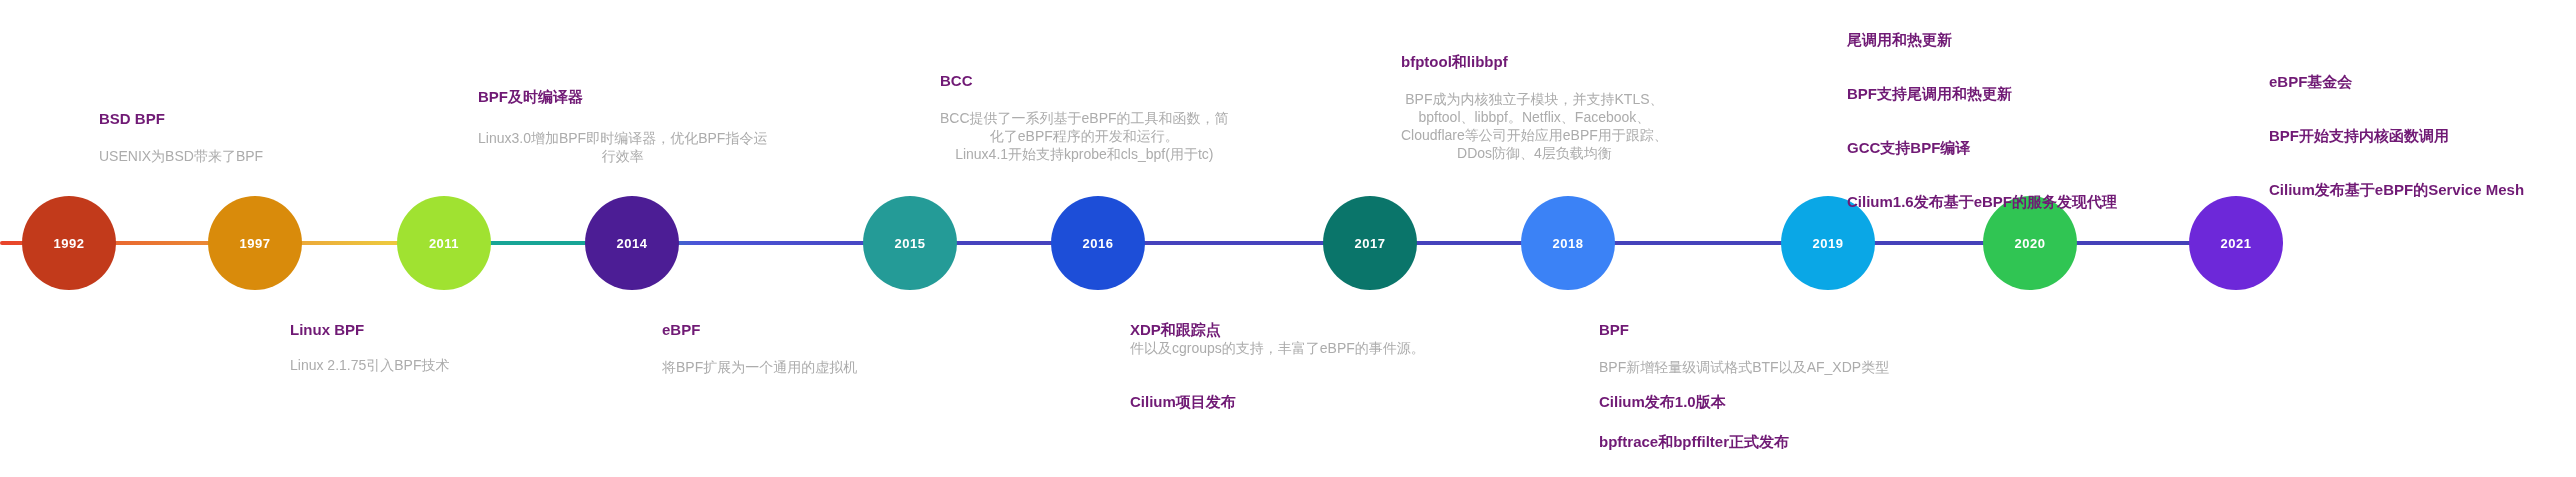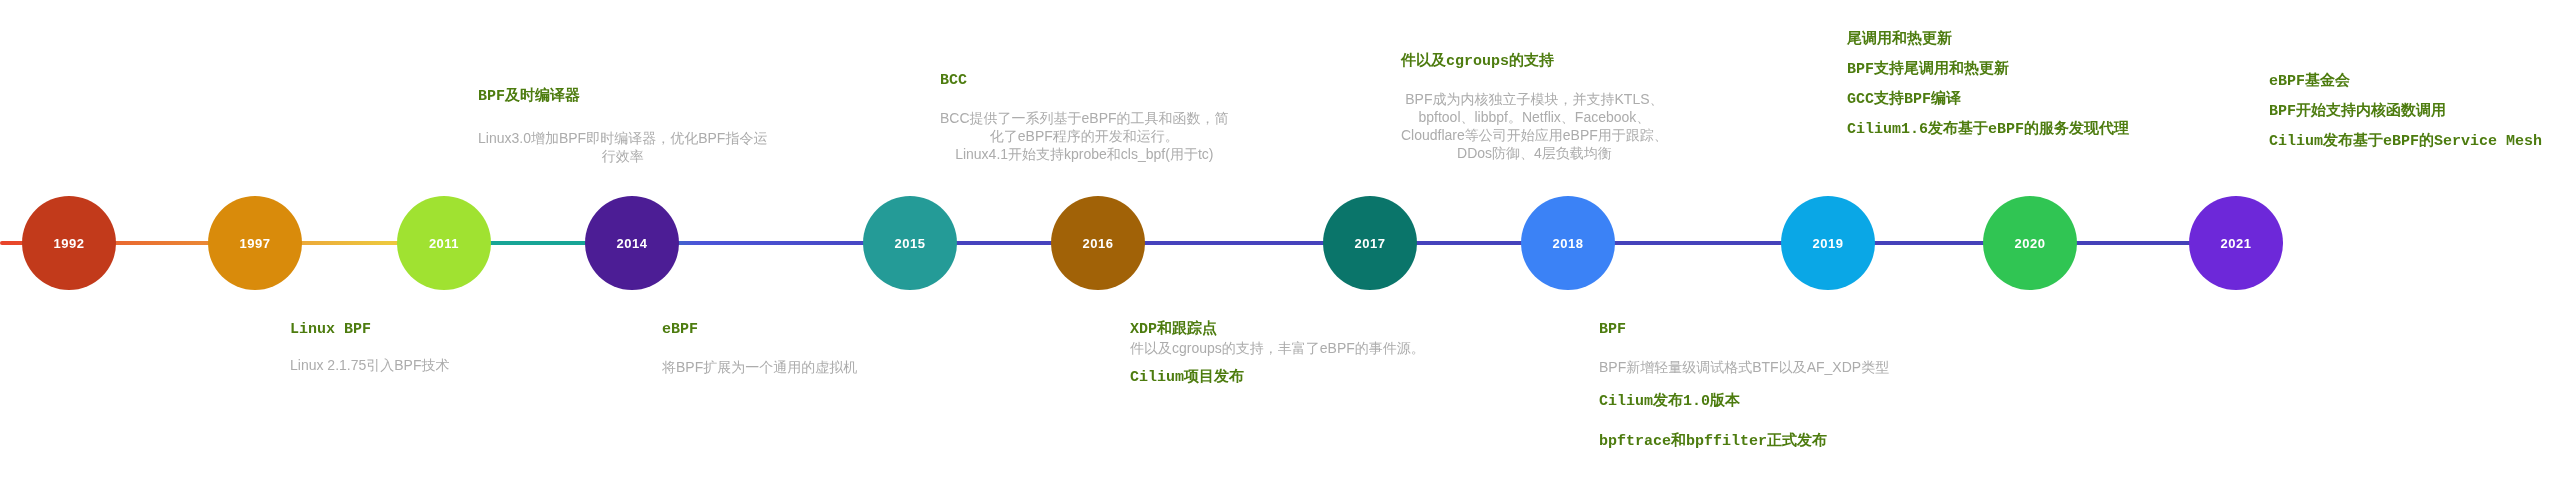--- a/index.html
+++ b/index.html
@@ -18,23 +18,23 @@
   .node{
     position:absolute;top:196px;width:94px;height:94px;border-radius:50%;
     display:flex;align-items:center;justify-content:center;
     color:#ffffff;font-weight:700;font-size:13px;letter-spacing:0.5px;
   }
   .n0{left:22px}.n1{left:208px}.n2{left:397px}.n3{left:585px}.n4{left:863px}
   .n5{left:1051px}.n6{left:1323px}.n7{left:1521px}.n8{left:1781px}
   .n9{left:1983px}.n10{left:2189px}
   .block{position:absolute;}
   .block div{white-space:nowrap;}
-  .t{font-size:15px;font-weight:700;color:#4d7c0f;line-height:18px;font-family:Liberation Mono, monospace;}
+  .t{font-size:15px;font-weight:700;color:#701a75;line-height:18px;}
   .d{font-size:14px;color:#acacac;line-height:18px;text-align:center;}
-  .mt17{margin-top:17px}.mt19{margin-top:19px}.mt20{margin-top:12px}
+  .mt17{margin-top:17px}.mt19{margin-top:19px}.mt20{margin-top:36px}
   .mt21{margin-top:21px}.mt22{margin-top:22px}.mt23{margin-top:23px}
   
   .b-bsd{left:99px;top:110px}
   .b-jit{left:478px;top:88px}
   .b-bcc{left:940px;top:72px}
   .b-bfp{left:1401px;top:53px}
   .b-tail{left:1847px;top:31px}
   .b-found{left:2269px;top:73px}
   .b-linux{left:290px;top:321px}
   .b-ebpf{left:662px;top:321px}
@@ -57,55 +57,59 @@
   </div>
   <div class="node n2" style="background-color: rgb(160, 226, 49);">
     <span>2011</span>
   </div>
   <div class="node n3" style="background-color: #4c1d95;">
     <span>2014</span>
   </div>
   <div class="node n4" style="background-color: rgb(36, 155, 151);">
     <span>2015</span>
   </div>
-  <div class="node n5" style="background-color: #a16207;">
+  <div class="node n5" style="background-color: #1d4ed8;">
     <span>2016</span>
   </div>
   <div class="node n6" style="background-color: rgb(10, 117, 106);">
     <span>2017</span>
   </div>
   <div class="node n7" style="background-color: #3b82f6;">
     <span>2018</span>
   </div>
   <div class="node n8" style="background-color: rgb(10, 167, 230);">
     <span>2019</span>
   </div>
   <div class="node n9" style="background-color: rgb(48, 197, 83);">
     <span>2020</span>
   </div>
   <div class="node n10" style="background-color: #6d28d9;">
     <span>2021</span>
   </div>
 
+  <div class="block b-bsd">
+    <div class="t">BSD BPF</div>
+    <div class="d mt19">USENIX为BSD带来了BPF</div>
+  </div>
 
   <div class="block b-jit">
     <div class="t">BPF及时编译器</div>
     <div class="d mt23">Linux3.0增加BPF即时编译器，优化BPF指令运</div>
     <div class="d">行效率</div>
   </div>
 
   <div class="block b-bcc">
     <div class="t">BCC</div>
     <div class="d mt19">BCC提供了一系列基于eBPF的工具和函数，简</div>
     <div class="d">化了eBPF程序的开发和运行。</div>
     <div class="d">Linux4.1开始支持kprobe和cls_bpf(用于tc)</div>
   </div>
 
   <div class="block b-bfp">
-    <div class="t">件以及cgroups的支持</div>
+    <div class="t">bfptool和libbpf</div>
     <div class="d mt19">BPF成为内核独立子模块，并支持KTLS、</div>
     <div class="d">bpftool、libbpf。Netflix、Facebook、</div>
     <div class="d">Cloudflare等公司开始应用eBPF用于跟踪、</div>
     <div class="d">DDos防御、4层负载均衡</div>
   </div>
 
   <div class="block b-tail">
     <div class="t">尾调用和热更新</div>
     <div class="t mt20">BPF支持尾调用和热更新</div>
     <div class="t mt20">GCC支持BPF编译</div>

